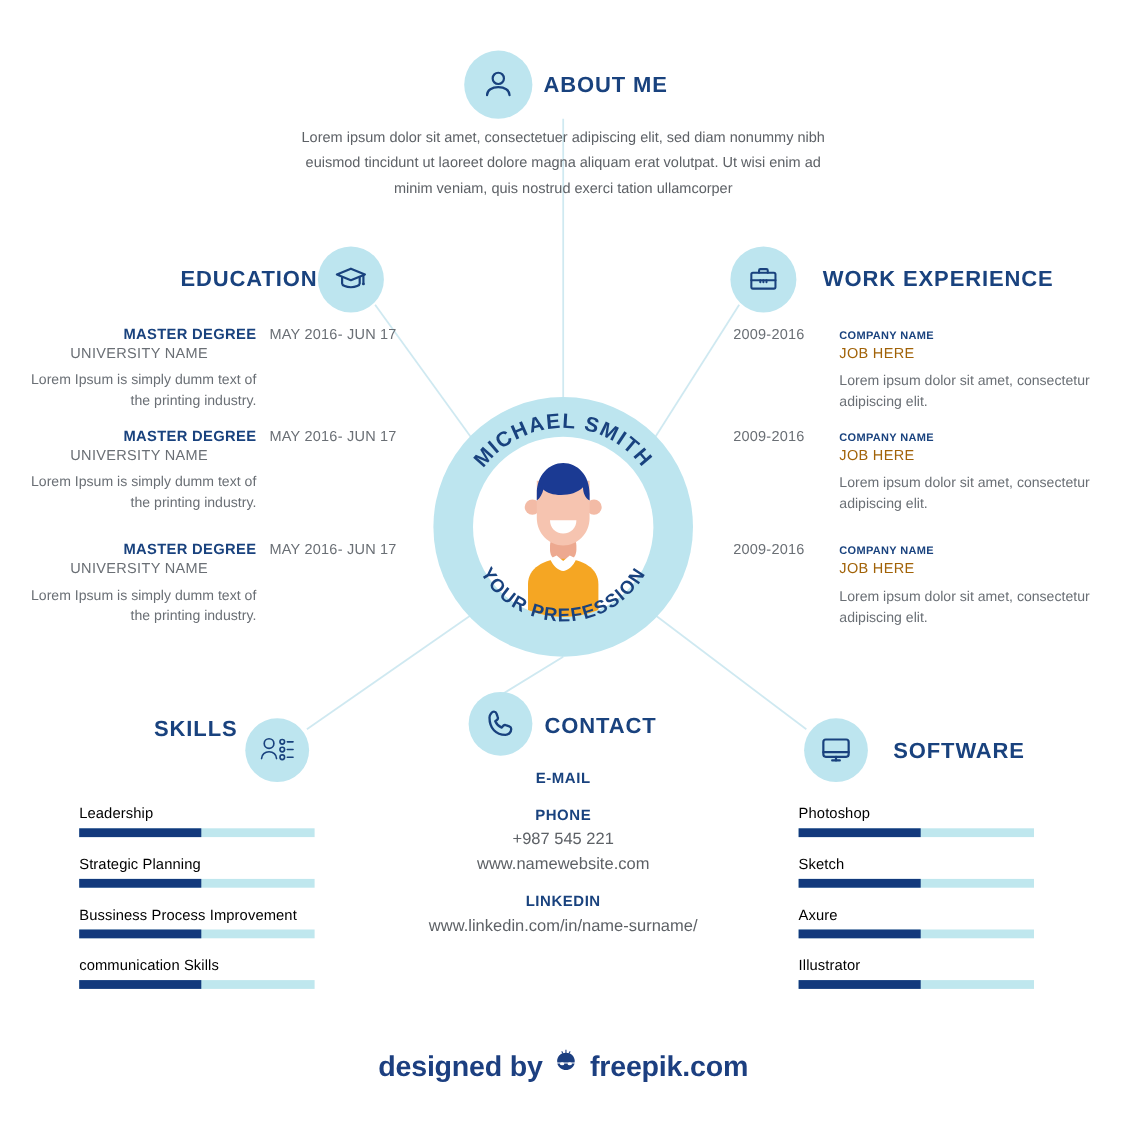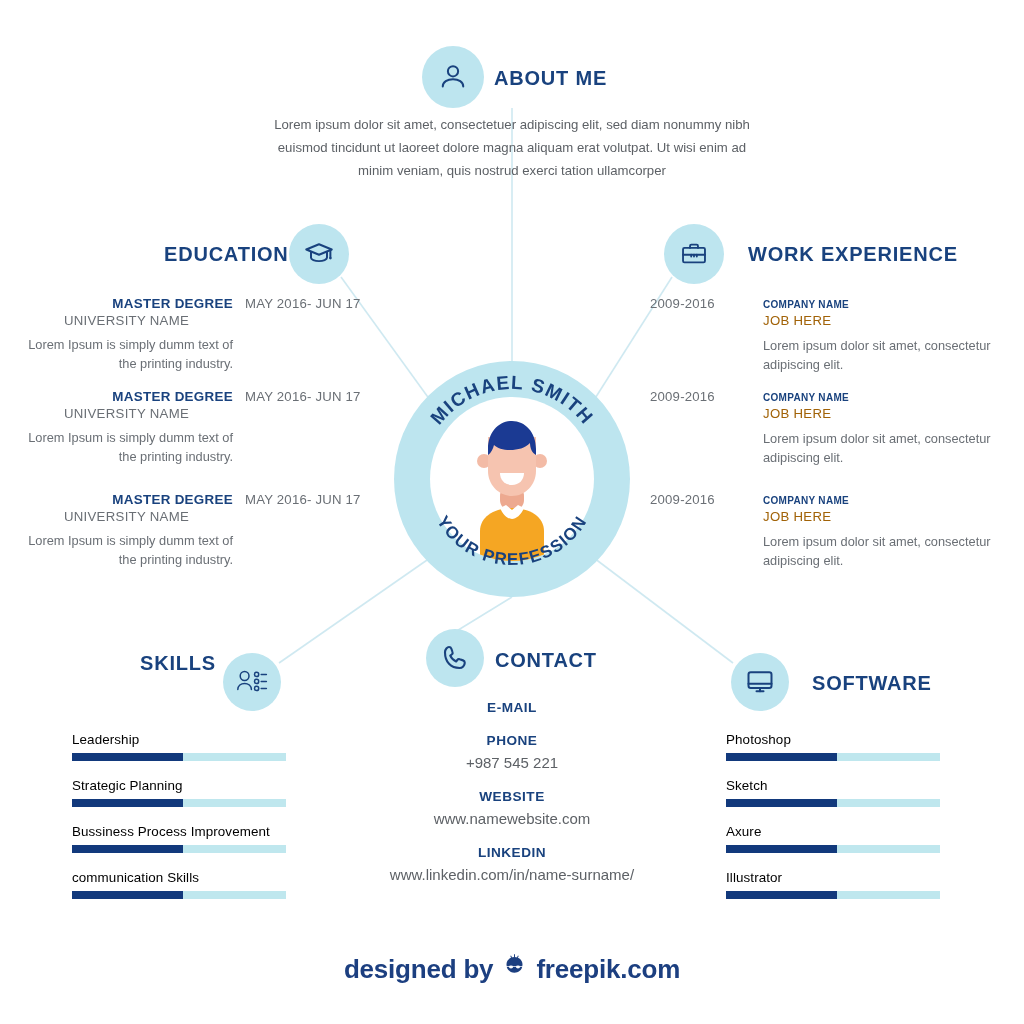--- a/index.html
+++ b/index.html
@@ -95,21 +95,21 @@
     margin-top: 7px;
   }
 
   
   #work-icon { left: 664px; top: 224px; width: 60px; height: 60px; }
   #work-title { left: 748px; top: 243px; }
   .work-block { position: absolute; left: 650px; width: 370px; }
   .work-row { display: flex; align-items: baseline; }
   .work-date {
     width: 98px;
-    text-align: left;
+    text-align: center;
     font-size: 13.2px;
     color: #6a6f75;
     letter-spacing: 0.2px;
     white-space: nowrap;
   }
   .work-company {
     margin-left: 15px;
     font-size: 10px;
     font-weight: bold;
     letter-spacing: 0.3px;
@@ -410,21 +410,20 @@
     <svg width="30" height="30" viewBox="0 0 24 24" fill="none" stroke="#19427e" stroke-width="1.7" stroke-linecap="round" stroke-linejoin="round">
       <path d="M7.2 3.2c1 0 1.6.5 1.9 1.4l.9 2.6c.3.8.1 1.5-.6 2l-1.2.9c.9 2.1 2.6 3.8 4.7 4.7l.9-1.2c.5-.7 1.2-.9 2-.6l2.6.9c.9.3 1.4.9 1.4 1.9 0 2.3-1.9 4.2-4.2 4.2C8.7 20 4 15.3 4 7.4c0-2.3 1.9-4.2 3.2-4.2z"></path>
     </svg>
   </span>
 </div>
 <div class="sect-title" id="contact-title">CONTACT</div>
 <div id="contact-list">
   <div class="contact-label first">E-MAIL</div>
   <div class="contact-label">PHONE</div>
   <div class="contact-value">+987 545 221</div>
-  <div class="contact-label">WEBSITE</div>
   <div class="contact-value">www.namewebsite.com</div>
   <div class="contact-label">LINKEDIN</div>
   <div class="contact-value">www.linkedin.com/in/name-surname/</div>
 </div>
 
 <div class="icon-circle" id="software-icon">
   <span>
     <svg width="30" height="30" viewBox="0 0 24 24" fill="none" stroke="#19427e" stroke-width="1.6" stroke-linecap="round" stroke-linejoin="round">
       <rect x="2.8" y="4.2" width="18.4" height="12.6" rx="1.8"></rect>
       <path d="M2.8 13.4h18.4"></path>

